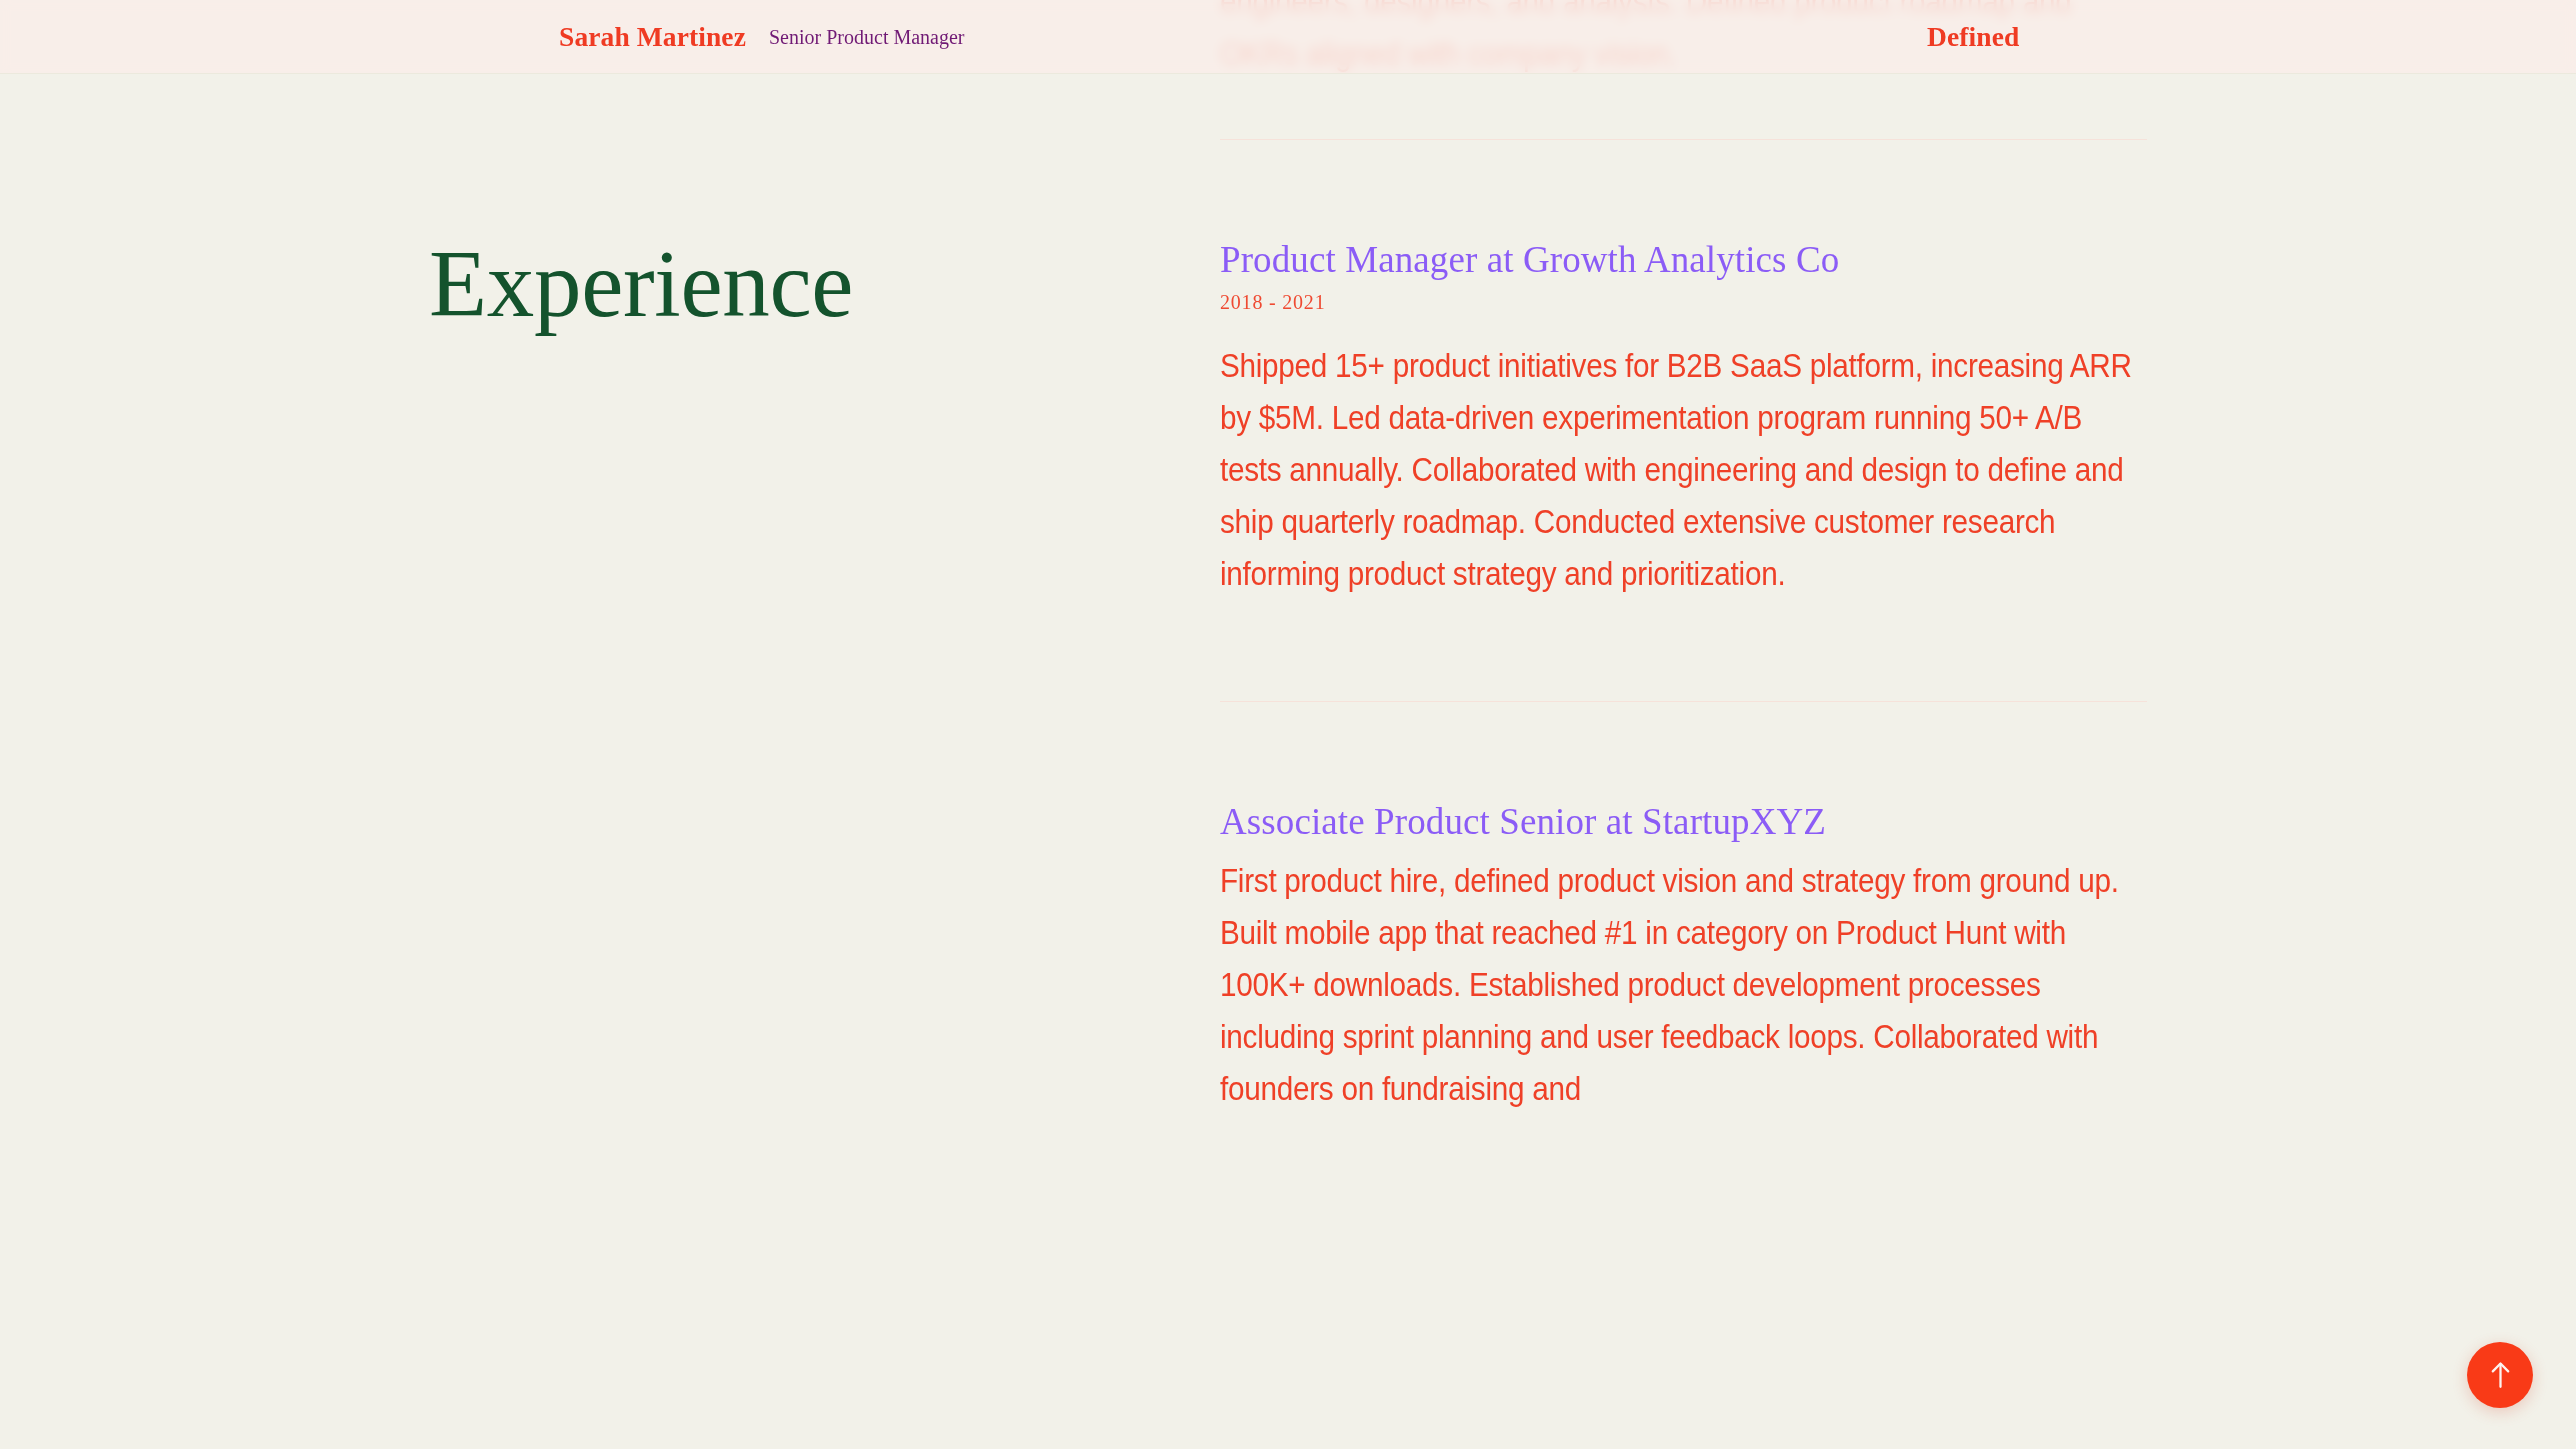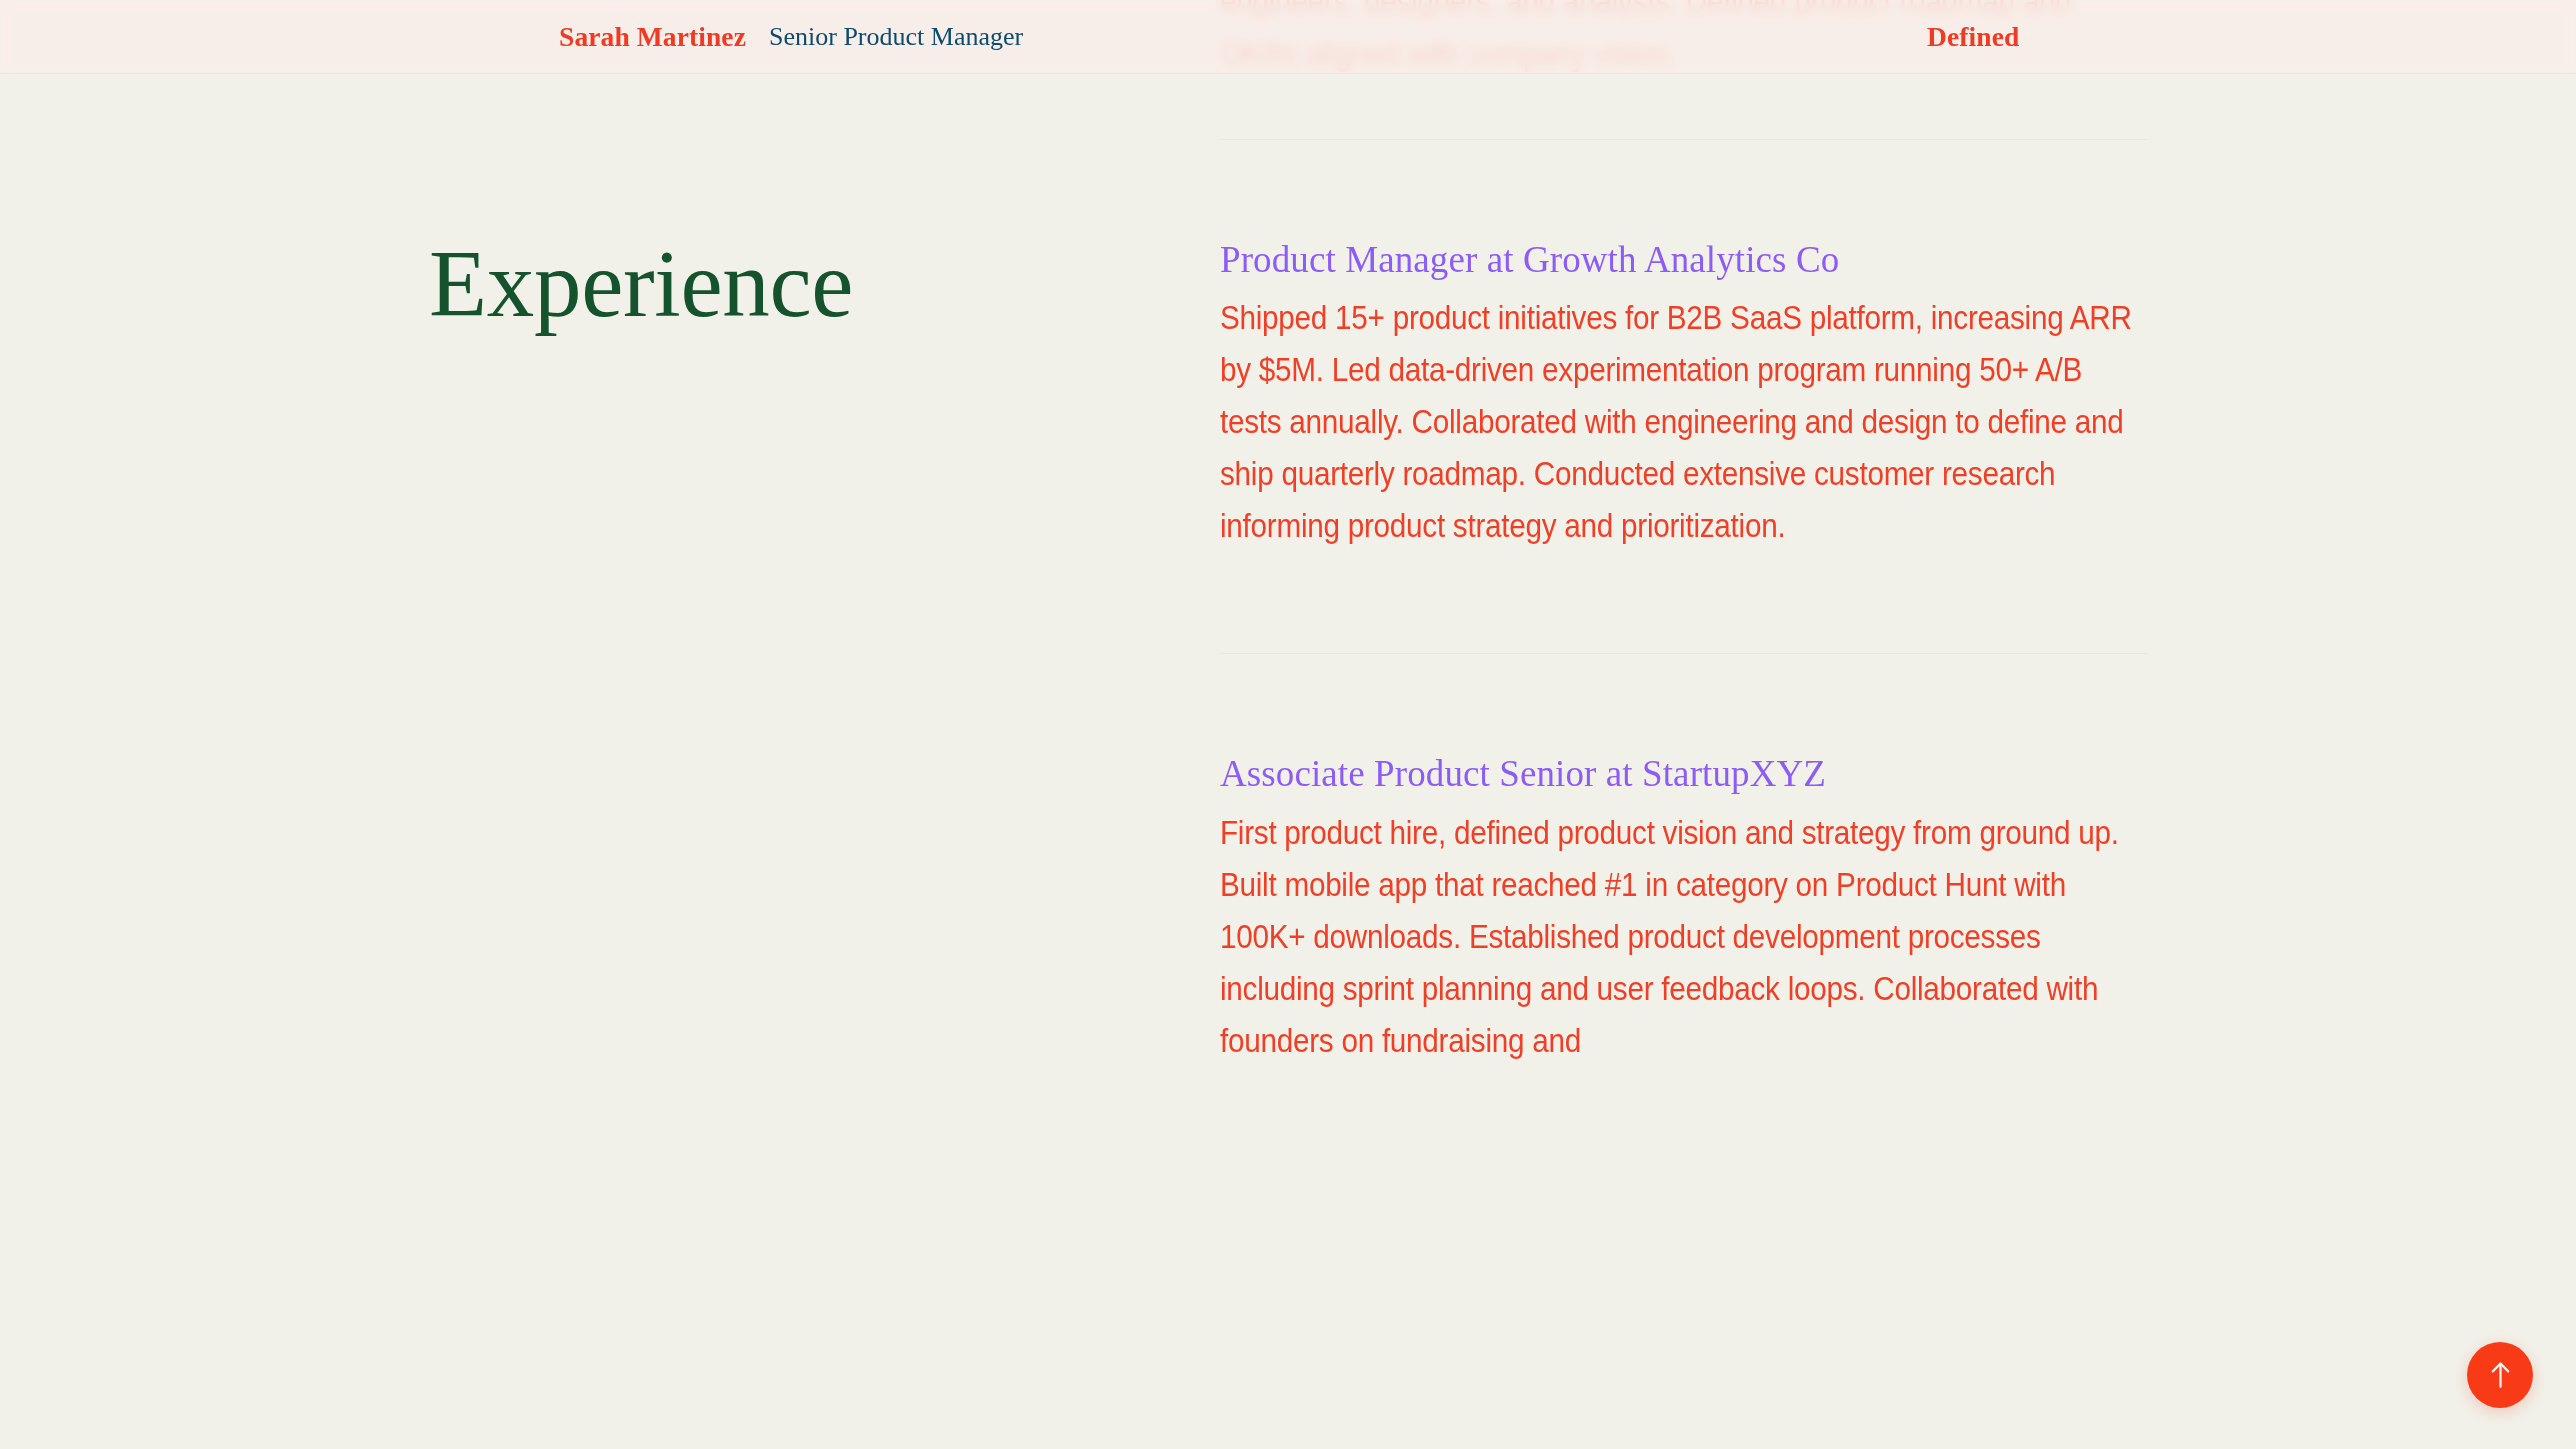--- a/index.html
+++ b/index.html
@@ -55,22 +55,22 @@
     font-family: "Liberation Serif", serif;
     font-weight: 700;
     font-size: 27.5px;
     letter-spacing: 0.1px;
     color: #ef3b23;
     line-height: 1;
   }
   .brand-role {
     font-family: "Liberation Serif", serif;
     font-weight: 400;
-    font-size: 26px;
-    color: #0c4a6e;
+    font-size: 20px;
+    color: #701a75;
     line-height: 1;
   }
   .nav-contact {
     position: absolute;
     left: 1927px;
     top: 0;
     height: 74px;
     display: flex;
     align-items: center;
     font-family: "Liberation Serif", serif;
@@ -208,20 +208,21 @@
   <div class="content-col">
 
     <section class="entry entry-clipped" style="position:relative;">
       <p class="entry-body" style="margin-top:-24px;">engineers, designers, and analysts. Defined product roadmap and OKRs aligned with company vision.</p>
     </section>
 
     <div class="entry-divider" style="margin-top:59px;"></div>
 
     <section class="entry" style="margin-top:99px;">
       <h2 class="entry-title">Product Manager at Growth Analytics Co</h2>
+      <div class="entry-dates">2018 - 2021</div>
       <p class="entry-body">Shipped 15+ product initiatives for B2B SaaS platform, increasing ARR by $5M. Led data-driven experimentation program running 50+ A/B tests annually. Collaborated with engineering and design to define and ship quarterly roadmap. Conducted extensive customer research informing product strategy and prioritization.</p>
     </section>
 
     <div class="entry-divider" style="margin-top:101px;"></div>
 
     <section class="entry" style="margin-top:99px;">
       <h2 class="entry-title">Associate Product Senior at StartupXYZ</h2>
       <p class="entry-body">First product hire, defined product vision and strategy from ground up. Built mobile app that reached #1 in category on Product Hunt with 100K+ downloads. Established product development processes including sprint planning and user feedback loops. Collaborated with founders on fundraising and</p>
     </section>
 

